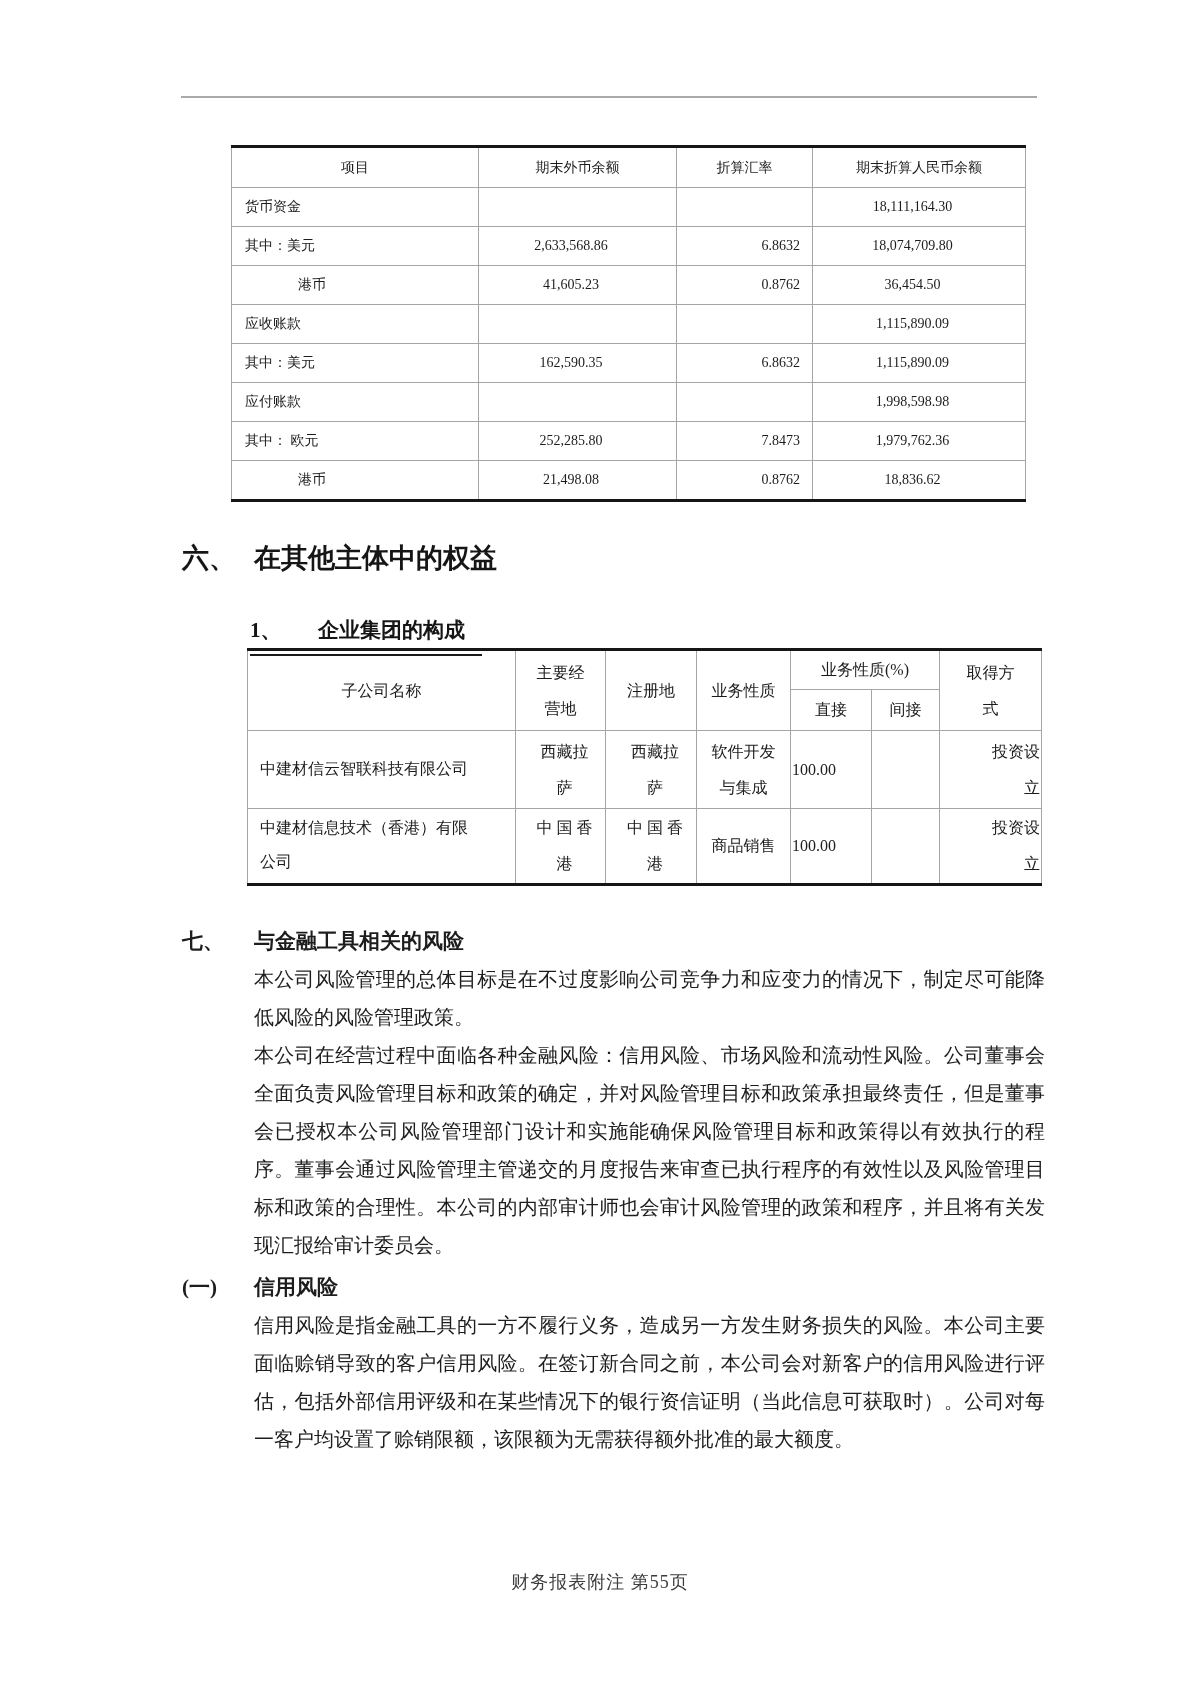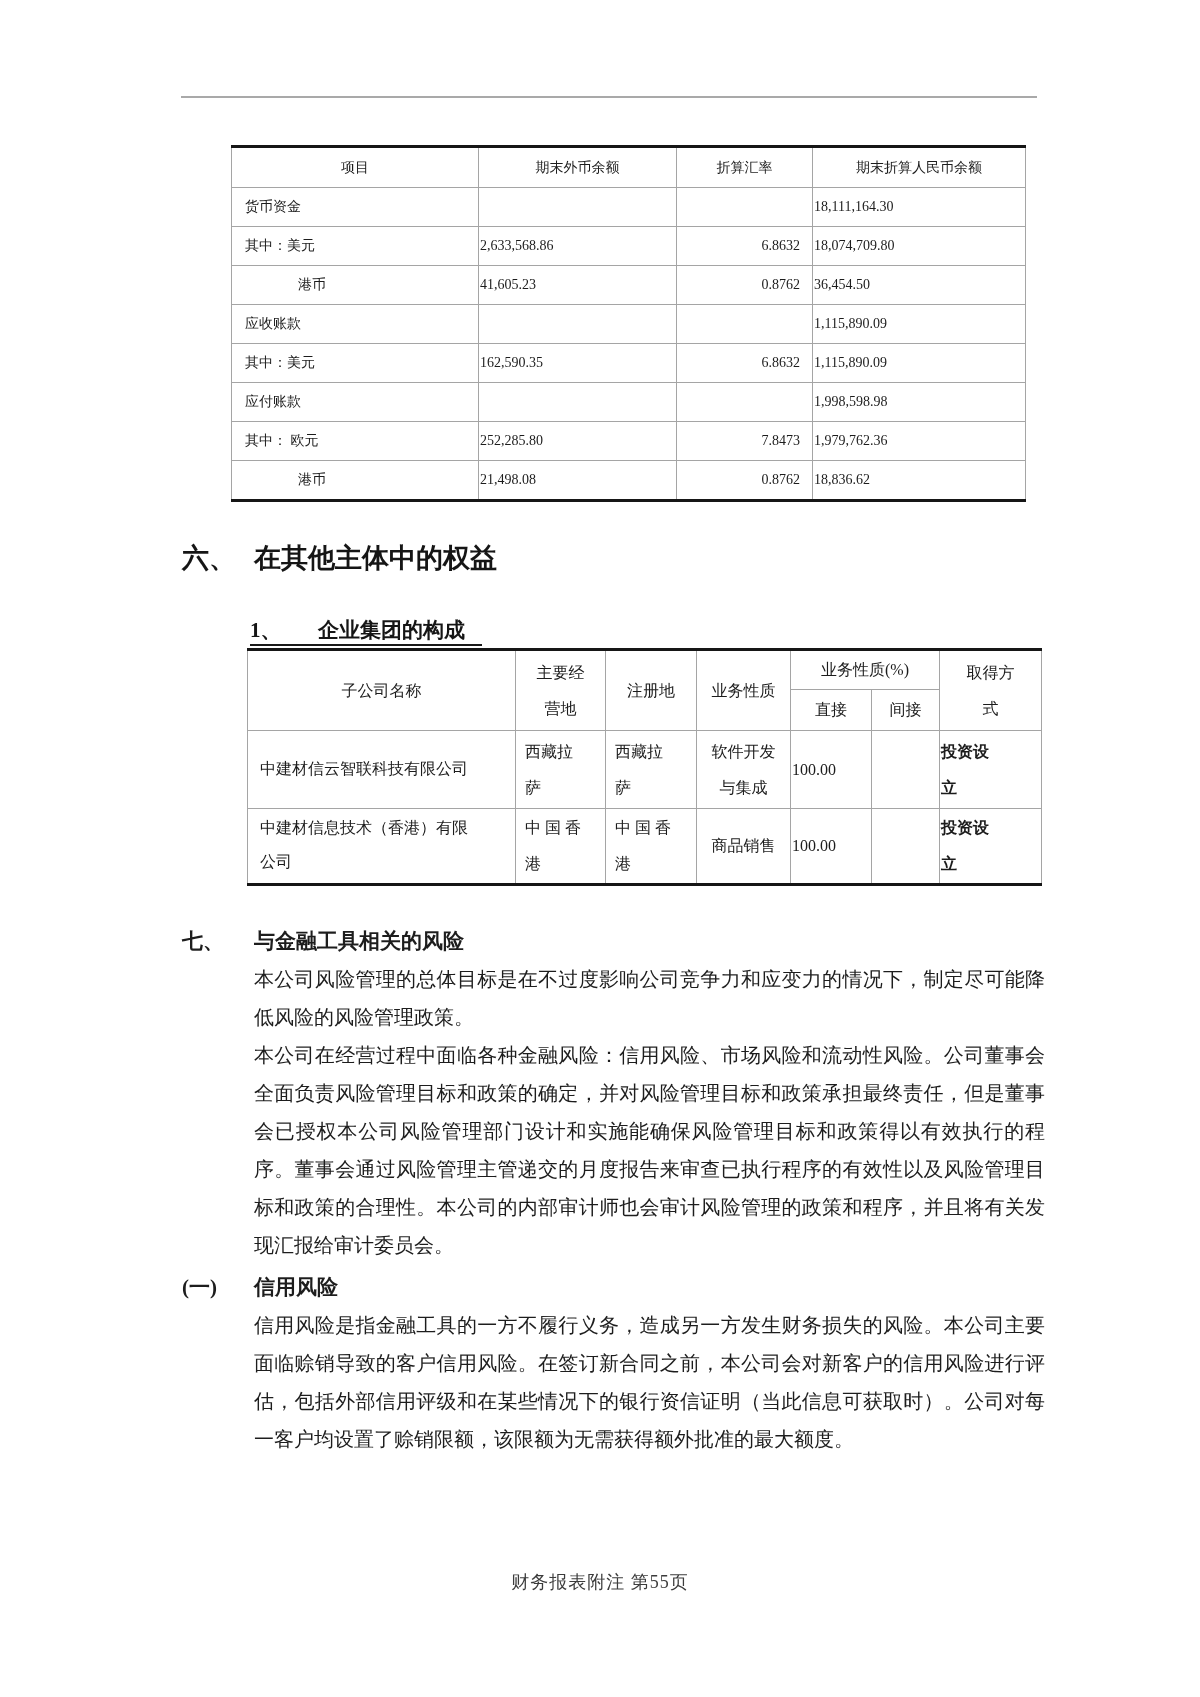--- a/index.html
+++ b/index.html
@@ -25,55 +25,55 @@
     font-size:14px;
   }
   .fx-table th,.fx-table td{
     border:1px solid #a5a5a5;
     font-weight:normal;white-space:nowrap;overflow:hidden;
   }
   .fx-table th{height:37px;text-align:center;}
   .fx-table td{height:36px;}
   .fx-table td.item{text-align:left;padding-left:13px;}
   .fx-table tr.indent td.item{padding-left:66px;}
-  .fx-table td.num{text-align:left;padding-right:14px;}
+  .fx-table td.num{text-align:center;padding-right:14px;}
   .fx-table td.rate{text-align:right;padding-right:12px;}
   
   .sec{
     position:absolute;left:182px;width:880px;
     font-size:27px;font-weight:bold;color:#151515;white-space:nowrap;
   }
   .sec .num{display:inline-block;width:72px;font-weight:bold;}
   .subhead{
     position:absolute;left:250px;top:616px;width:232px;
     font-size:21px;font-weight:bold;color:#151515;
-    padding-bottom:0;border-bottom:2px solid #1a1a1a;white-space:nowrap;
+    padding-bottom:10px;border-bottom:2px solid #1a1a1a;white-space:nowrap;
   }
   .subhead .num{display:inline-block;width:68px;}
   
   .sub-table{
     position:absolute;left:247px;top:648px;width:794px;
     border-top:3px solid #161616;border-bottom:3px solid #161616;
     border-left:1px solid #a5a5a5;border-right:1px solid #a5a5a5;
     font-size:16px;
   }
   .sub-table th,.sub-table td{
     border:1px solid #a5a5a5;font-weight:normal;
     vertical-align:middle;line-height:36px;
   }
   .sub-table th{text-align:center;}
   .sub-table tr.h-top th{height:36px;}
   .sub-table tr.h-bot th{height:38px;}
   .sub-table td{height:75px;}
   .sub-table tr.r2 td{height:72px;}
   .sub-table td.name{text-align:left;padding-left:12px;line-height:34px;font-family:Liberation Mono, monospace;}
-  .sub-table td.site{text-align:left;padding-left:9px;}
+  .sub-table td.site{text-align:center;padding-left:9px;}
   .sub-table td.biz{text-align:center;}
   .sub-table td.pct{text-align:left;}
-  .sub-table td.acq{text-align:left;font-weight:bold;}
+  .sub-table td.acq{text-align:right;}
   .cl{display:block;}
   
   .content{
     position:absolute;left:182px;top:922px;width:863px;
     font-size:20px;line-height:38px;color:#1d1d1d;
   }
   .content .h-row{font-size:21px;font-weight:bold;white-space:nowrap;}
   .content .h-row .num{display:inline-block;width:72px;}
   .content p{
     margin:0 0 0 72px;text-align:justify;

